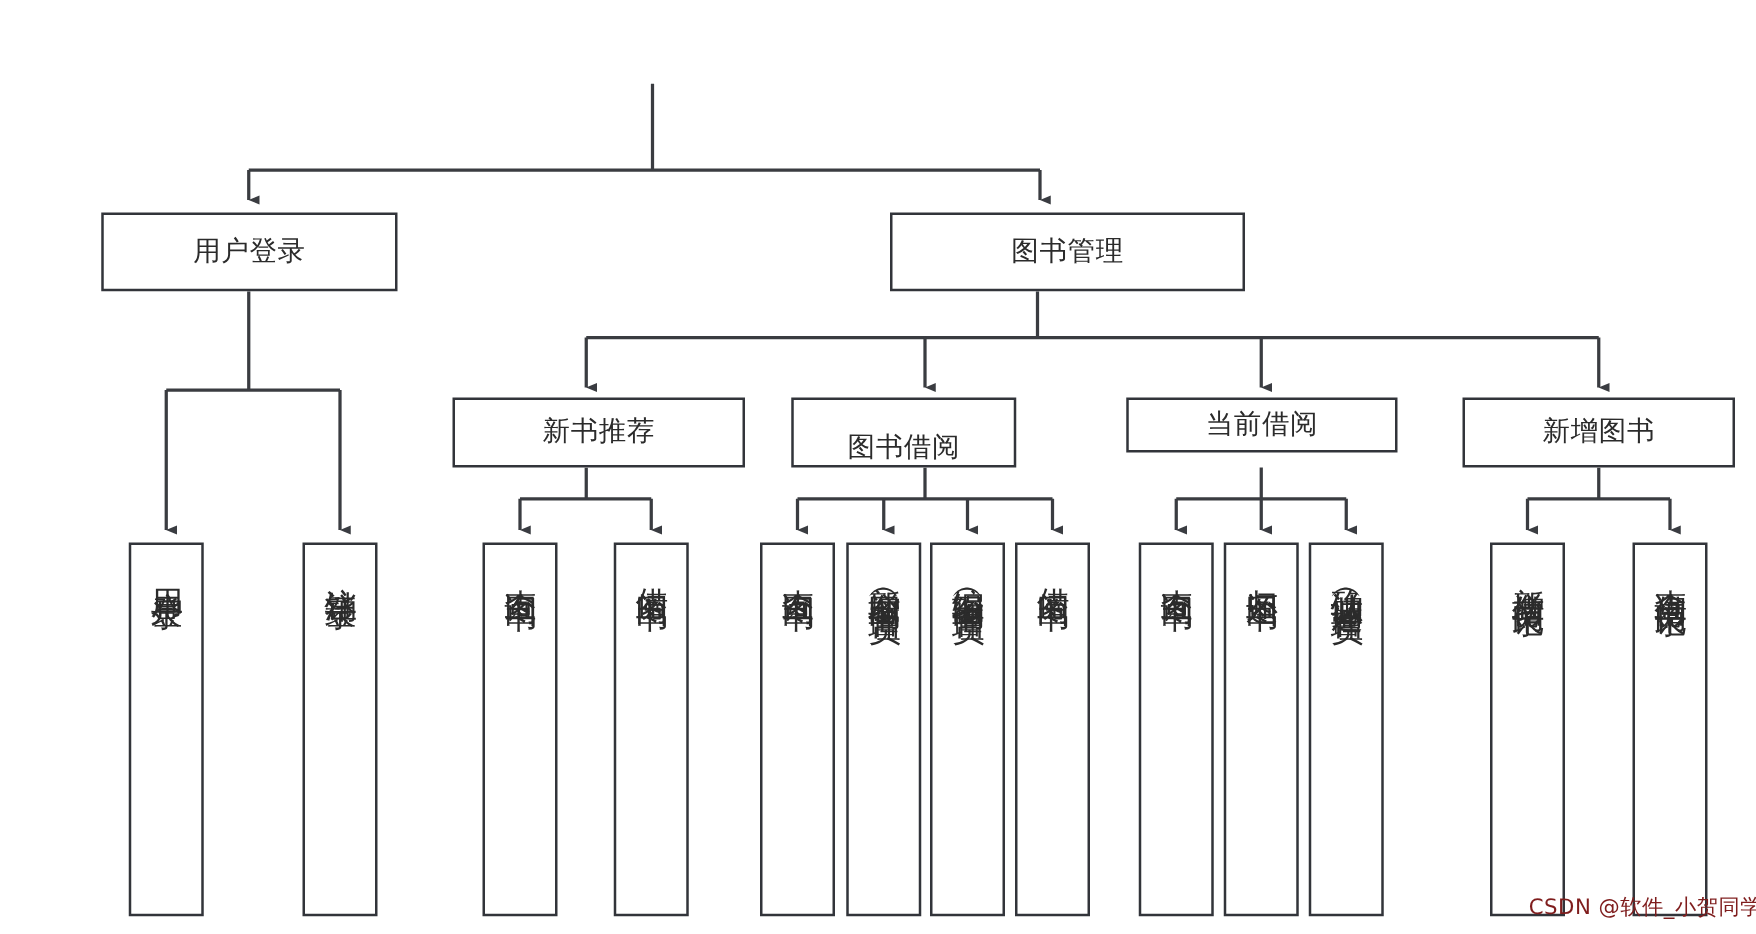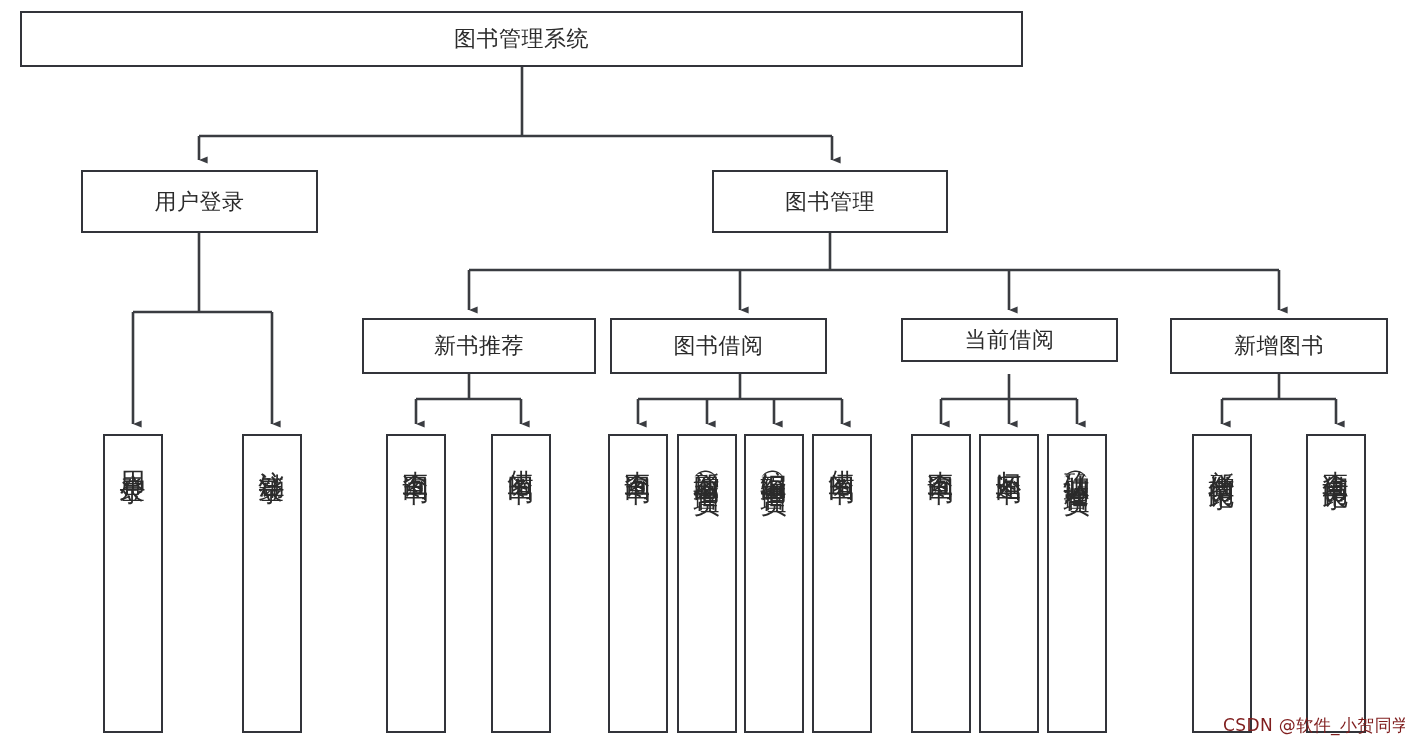--- a/index.html
+++ b/index.html
@@ -120,35 +120,32 @@
       <path d="M 1009 399 L 1009 424" marker-end="url(#arrowhead)"></path>
       <path d="M 1077 399 L 1077 424" marker-end="url(#arrowhead)"></path>
 
       <path d="M 1279 374 L 1279 399"></path>
       <path d="M 1222 399 L 1336 399"></path>
       <path d="M 1222 399 L 1222 424" marker-end="url(#arrowhead)"></path>
       <path d="M 1336 399 L 1336 424" marker-end="url(#arrowhead)"></path>
     </g>
   </svg>
 
-  <div class="node horiz" style="left:20px; top:11px; width:1003px; height:56px;">
-    <span class="node-label">图书管理系统</span>
-  </div>
 
   <div class="node horiz" style="left:81px; top:170px; width:237px; height:63px;">
     <span class="node-label">用户登录</span>
   </div>
-  <div class="node horiz" style="left:712px; top:170px; width:236px; height:63px;">
+  <div class="node horiz" style="left:712px; top:170px; width:284px; height:63px;">
     <span class="node-label">图书管理</span>
   </div>
 
   <div class="node horiz" style="left:362px; top:318px; width:234px; height:56px;">
     <span class="node-label">新书推荐</span>
   </div>
-  <div class="node horiz" style="left:610px; top:318px; width:217px; height:56px;">
+  <div class="node horiz" style="left:633px; top:318px; width:180px; height:56px;align-items:flex-end;">
     <span class="node-label">图书借阅</span>
   </div>
   <div class="node horiz" style="left:901px; top:318px; width:217px; height:44px;">
     <span class="node-label">当前借阅</span>
   </div>
   <div class="node horiz" style="left:1170px; top:318px; width:218px; height:56px;">
     <span class="node-label">新增图书</span>
   </div>
 
   <div class="node vert" style="left:103px; top:434px; width:60px; height:299px;">

